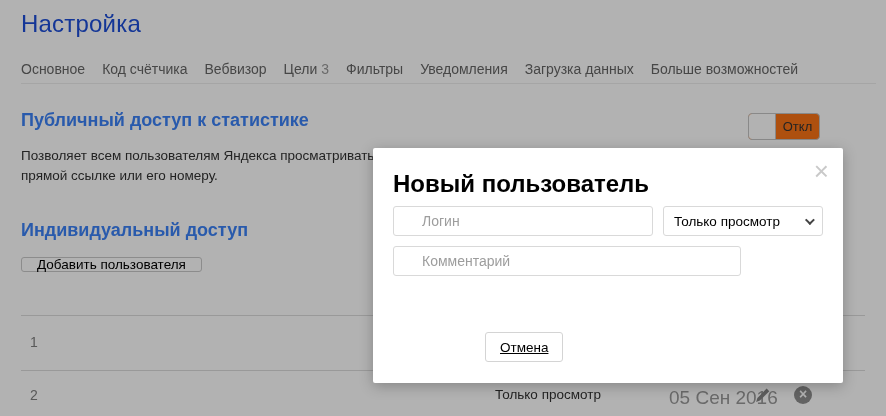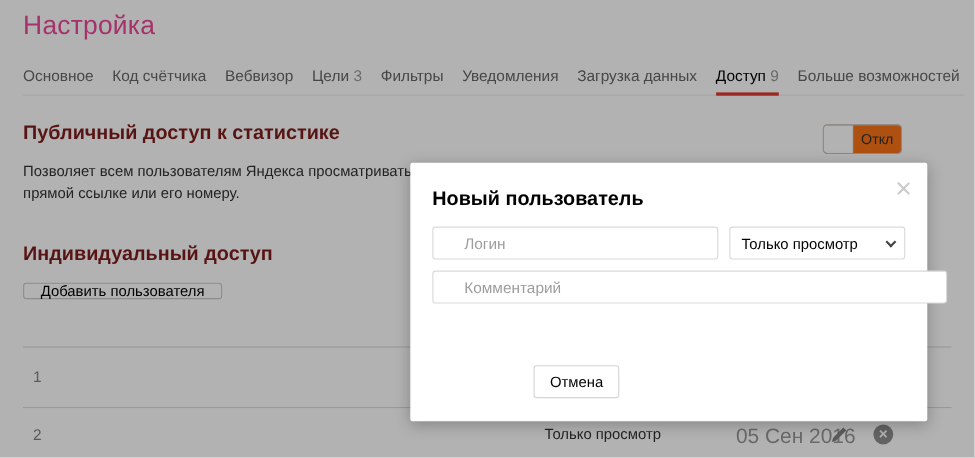--- a/index.html
+++ b/index.html
@@ -3,29 +3,29 @@
 <meta charset="utf-8">
 <style>
   * { margin: 0; padding: 0; box-sizing: border-box; }
   html, body { width: 886px; height: 416px; overflow: hidden; }
   body { font-family: "Liberation Sans", "DejaVu Sans", sans-serif; background: #fff; position: relative; }
 
   .stage { position: absolute; inset: 0; width: 886px; height: 416px; background: #fff; }
 
   
   .page { position: absolute; inset: 0; z-index: 1; }
-  .page-title { position: absolute; left: 21px; top: 10px; font-size: 24px; font-weight: 400; color: #ec4899; letter-spacing: .2px; text-align: right; }
+  .page-title { position: absolute; left: 21px; top: 10px; font-size: 24px; font-weight: 400; color: #1d4ed8; letter-spacing: .2px; text-align: right; }
 
   .tabbar { position: absolute; left: 21px; top: 61px; right: 10px; display: flex; gap: 17px; align-items: flex-start; border-bottom: 1px solid #ededed; padding-bottom: 9px; }
   .tab { font-size: 14px; color: #666; cursor: pointer; white-space: nowrap; position: relative; padding-bottom: 7px; margin-bottom: -10px; }
   .tab .badge { color: #999; margin-left: 4px; }
   .tab .badge:empty { display: none; margin-left: 0; }
   .tab.active { color: #000; border-bottom: 3px solid #e0382e; }
 
-  .section-heading { position: absolute; left: 21px; font-size: 18px; font-weight: bold; color: #7f1d1d; }
+  .section-heading { position: absolute; left: 21px; font-size: 18px; font-weight: bold; color: #3b82f6; }
   .h-public { top: 110px; }
   .h-individual { top: 220px; }
 
   .para { position: absolute; left: 21px; top: 146px; font-size: 13.5px; color: #333; line-height: 20px; }
 
   
   .toggle { position: absolute; left: 748px; top: 113px; width: 72px; height: 27px; border: 1px solid #c4c4c4; border-radius: 4px; background: #f97316; cursor: pointer; display: flex; }
   .toggle-knob { width: 27px; height: 100%; background: #fff; border-right: 1px solid #c4c4c4; border-radius: 3px 0 0 3px; }
   .toggle-label { flex: 1; display: flex; align-items: center; justify-content: center; font-size: 13px; color: #333; }
 
@@ -42,50 +42,49 @@
   .icon-btn { position: absolute; top: 385px; width: 20px; height: 20px; display: flex; align-items: center; justify-content: center; cursor: pointer; }
   .edit-btn { left: 752px; }
   .delete-btn { left: 793px; }
   .delete-circle { width: 18px; height: 18px; border-radius: 50%; background: #8f8f8f; color: #fff; font-size: 14px; line-height: 17px; text-align: center; font-weight: bold; }
 
   
   .overlay { position: absolute; inset: 0; background: rgba(0,0,0,0.30); z-index: 2; }
 
   
   .modal { position: absolute; left: 373px; top: 148px; width: 470px; height: 235px; background: #fff; z-index: 3; border-radius: 2px; box-shadow: 0 3px 14px rgba(0,0,0,0.25); }
-  .modal-title { position: absolute; left: 20px; top: 22px; font-size: 18px; font-weight: bold; color: #000; }
+  .modal-title { position: absolute; left: 20px; top: 22px; font-size: 24px; font-weight: bold; color: #000; }
   .modal-close { position: absolute; right: 14px; top: 10px; font-size: 26px; color: #c9c9c9; cursor: pointer; line-height: 26px; font-weight: 400; }
   .modal input { position: absolute; height: 30px; border: 1px solid #d9d9d9; border-radius: 3px; padding: 0 28px; font-size: 14px; color: #000; font-family: inherit; outline: none; }
   .modal input::placeholder { color: #9d9d9d; opacity: 1; }
   .login-input { left: 20px; top: 58px; width: 260px; }
-  .comment-input { left: 20px; top: 98px; width: 468px; }
+  .comment-input { left: 20px; top: 98px; width: 348px; }
   .access-select { position: absolute; left: 290px; top: 58px; width: 160px; height: 30px; border: 1px solid #d9d9d9; border-radius: 3px; background: #fff; display: flex; align-items: center; padding: 0 10px; cursor: pointer; }
   .access-select .value { flex: 1; font-size: 13.5px; color: #000; }
   .chevron { width: 7px; height: 7px; border-right: 2px solid #444; border-bottom: 2px solid #444; transform: rotate(45deg) translateY(-2px); }
   .modal-btn { position: absolute; top: 184px; height: 30px; }
   .add-btn { left: 20px; padding: 0 16px; background: #ffdb4d; border: 1px solid #ffdb4d; }
-  .cancel-btn { left: 112px; padding: 0 14px; border-color: #d4d4d4; }
+  .cancel-btn { left: 112px; padding: 0 14px; border-color: #d4d4d4; text-decoration: underline; }
 </style>
 </head>
 <body>
 
 <div class="stage">
 
   <div class="page">
     <div class="page-title">Настройка</div>
 
     <div class="tabbar">
       <span class="tab"><span>Основное</span></span>
       <span class="tab"><span>Код счётчика</span></span>
       <span class="tab"><span>Вебвизор</span></span>
       <span class="tab"><span>Цели</span><span class="badge">3</span></span>
       <span class="tab"><span>Фильтры</span></span>
       <span class="tab"><span>Уведомления</span></span>
       <span class="tab"><span>Загрузка данных</span></span>
-      <span class="tab active"><span>Доступ</span><span class="badge">9</span></span>
       <span class="tab"><span>Больше возможностей</span></span>
     </div>
 
     <div class="section-heading h-public">Публичный доступ к статистике</div>
 
     <div class="toggle">
       <div class="toggle-knob"></div>
       <div class="toggle-label">Откл</div>
     </div>
 

